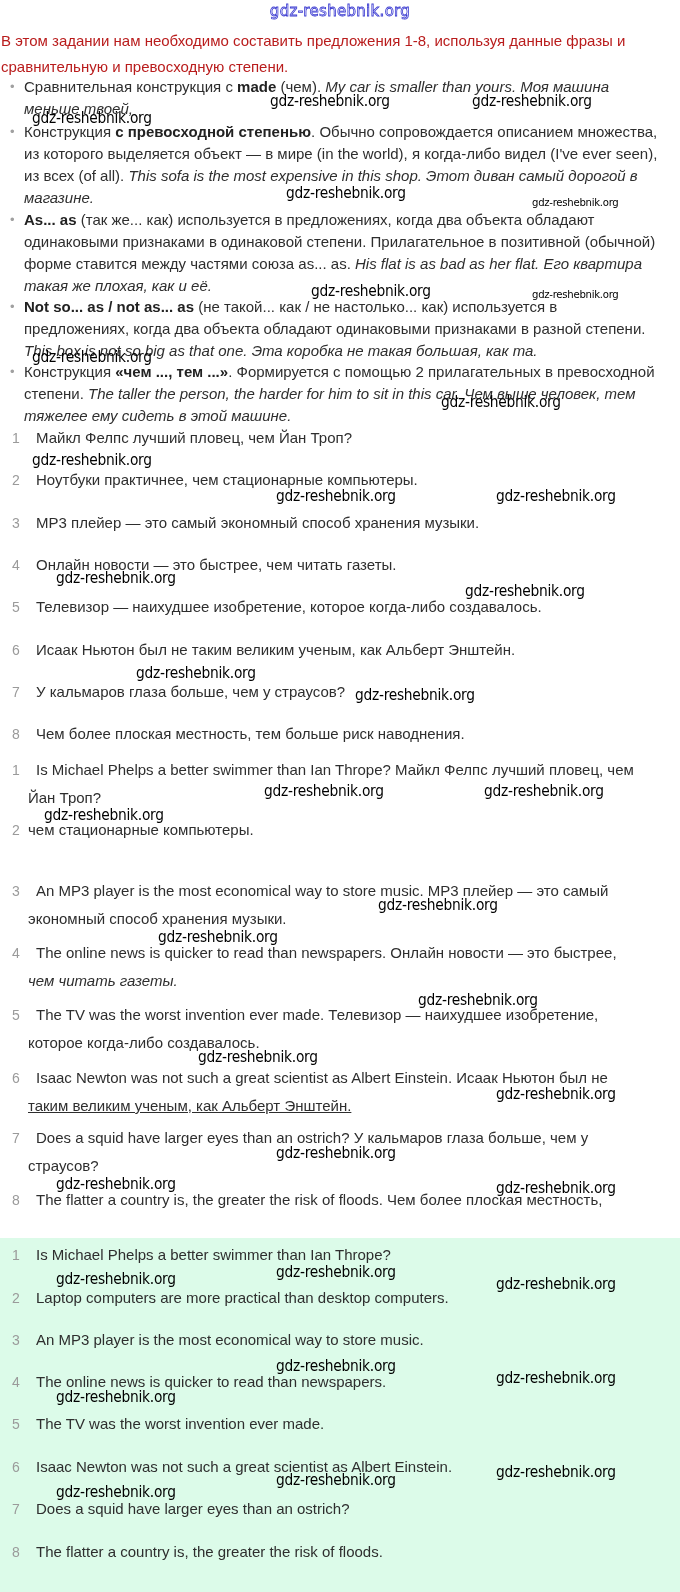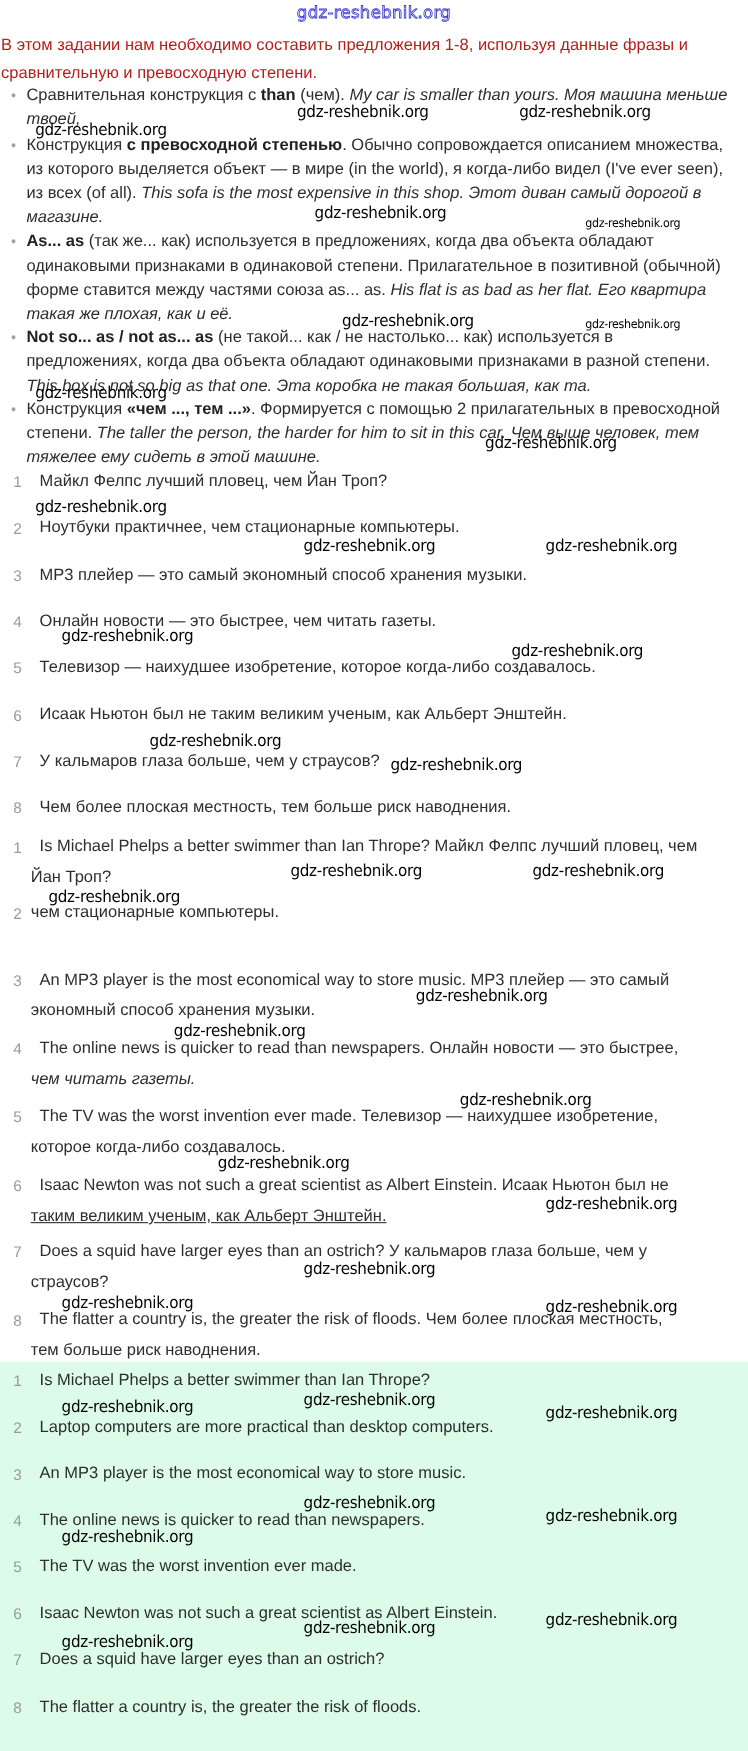--- a/index.html
+++ b/index.html
@@ -94,21 +94,21 @@
 </head>
 <body>
 
 <div class="header-mark">gdz-reshebnik.org</div>
 
 <div class="intro">В этом задании нам необходимо составить предложения 1-8, используя данные фразы и сравнительную и превосходную степени.</div>
 
 <div>
   <div class="bullet" style="top:76px;">
     <span class="bullet-dot">•</span>
-    <span>Сравнительная конструкция с </span><b>than</b><span> (чем). </span><i>My car is smaller than yours. Моя машина меньше твоей,</i>
+    <span>Сравнительная конструкция с </span><b>made</b><span> (чем). </span><i>My car is smaller than yours. Моя машина меньше твоей,</i>
   </div>
   <div class="bullet" style="top:121px;">
     <span class="bullet-dot">•</span>
     <span>Конструкция </span><b>с превосходной степенью</b><span>. Обычно сопровождается описанием множества, из которого выделяется объект — в мире (in the world), я когда-либо видел (I've ever seen), из всех (of all). </span><i>This sofa is the most expensive in this shop. Этот диван самый дорогой в магазине.</i>
   </div>
   <div class="bullet" style="top:209px;">
     <span class="bullet-dot">•</span>
     <span></span><b>As... as</b><span> (так же... как) используется в предложениях, когда два объекта обладают одинаковыми признаками в одинаковой степени. Прилагательное в позитивной (обычной) форме ставится между частями союза as... as. </span><i>His flat is as bad as her flat. Его квартира такая же плохая, как и её.</i>
   </div>
   <div class="bullet" style="top:296px;">
@@ -180,21 +180,21 @@
   <div class="item" style="top:1064px;">
       <span class="item-num">6</span>
       <span class="item-text"><span>Isaac Newton was not such a great scientist as Albert Einstein. Исаак Ньютон был не</span><span class="cont" style="display:block;margin-left:-8px;text-decoration:underline;">таким великим ученым, как Альберт Энштейн.</span></span>
     </div>
   <div class="item" style="top:1124px;">
       <span class="item-num">7</span>
       <span class="item-text"><span>Does a squid have larger eyes than an ostrich? У кальмаров глаза больше, чем у</span><span class="cont" style="display:block;margin-left:-8px;">страусов?</span></span>
     </div>
   <div class="item" style="top:1186px;">
       <span class="item-num">8</span>
-      <span class="item-text"><span>The flatter a country is, the greater the risk of floods. Чем более плоская местность,</span><span class="cont" style="display:block;margin-left:-8px;">тем больше риск наводнения.</span></span>
+      <span class="item-text"><span>The flatter a country is, the greater the risk of floods. Чем более плоская местность,</span></span>
     </div>
 </div>
 
 <div class="answers-box"></div>
 <div>
   <div class="item" style="top:1241px;">
       <span class="item-num">1</span>
       <span class="item-text">Is Michael Phelps a better swimmer than Ian Thrope?</span>
     </div>
   <div class="item" style="top:1284px;">

